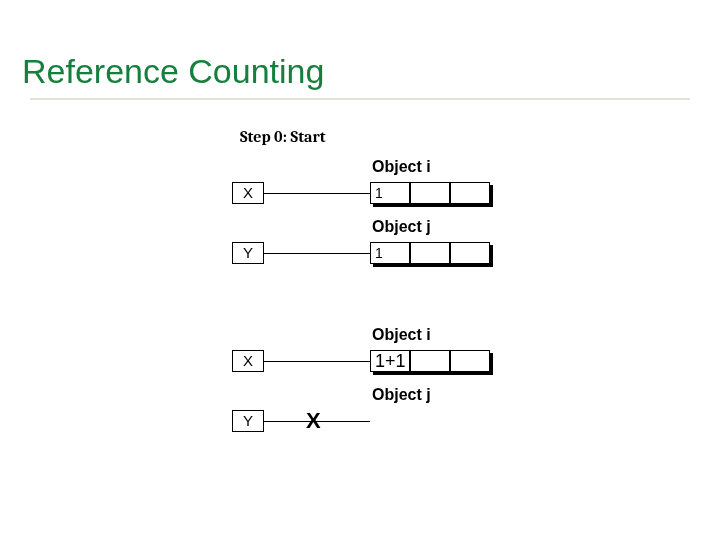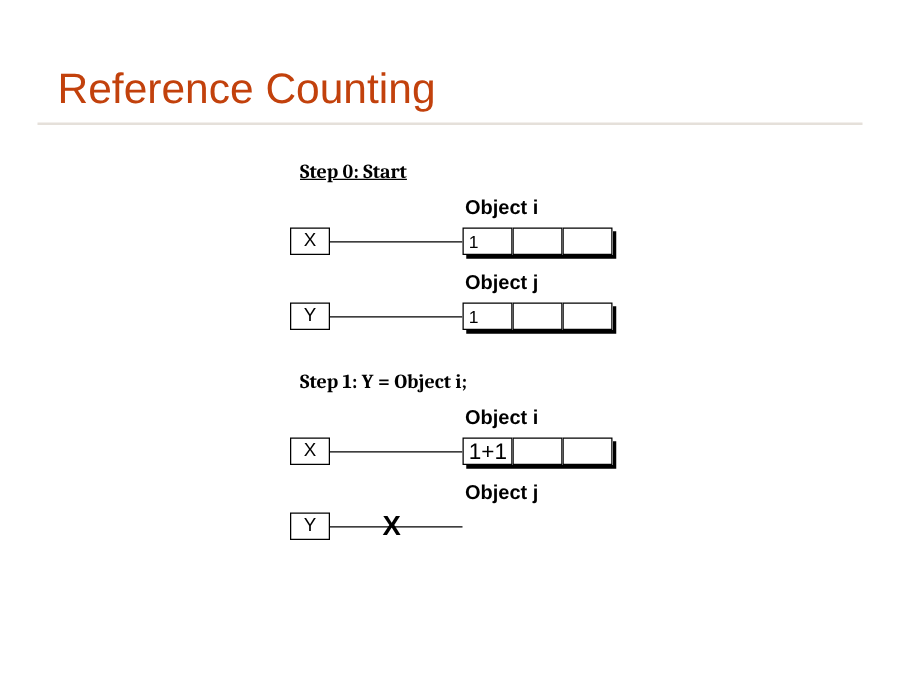--- a/index.html
+++ b/index.html
@@ -12,25 +12,25 @@
     color: #000000;
   }
   .slide {
     position: relative;
     width: 720px;
     height: 540px;
     box-sizing: border-box;
   }
   .title {
     position: absolute;
-    left: 46px;
+    left: 22px;
     top: 52px;
     font-size: 34px;
     font-weight: 400;
-    color: #c2410c;
+    color: #15803d;
   }
   .title-underline {
     position: absolute;
     left: 30px;
     top: 98px;
     width: 660px;
     height: 0;
     border-top: 2px solid #e5e0da;
   }
 
@@ -94,21 +94,21 @@
     color: #000000;
   }
 </style>
 </head>
 <body>
 <div class="slide">
 
   <div class="title">Reference Counting</div>
   <div class="title-underline"></div>
 
-  <div class="step-label" style="left:240px; top:128px;text-decoration:underline;">Step 0: Start</div>
+  <div class="step-label" style="left:240px; top:128px;">Step 0: Start</div>
 
   <div class="obj-label" style="left:372px; top:158px;">Object i</div>
 
   <div class="var-box" style="left:232px; top:182px;">X</div>
 
   <div class="line" style="left:264px; top:193px; width:106px;"></div>
 
   <div class="obj-cells" style="left:370px; top:182px;">
     <div class="cell">1</div>
     <div class="cell"></div>
@@ -120,21 +120,20 @@
   <div class="var-box" style="left:232px; top:242px;">Y</div>
 
   <div class="line" style="left:264px; top:253px; width:106px;"></div>
 
   <div class="obj-cells" style="left:370px; top:242px;">
     <div class="cell">1</div>
     <div class="cell"></div>
     <div class="cell"></div>
   </div>
 
-  <div class="step-label" style="left:240px; top:296px;">Step 1: Y = Object i;</div>
 
   <div class="obj-label" style="left:372px; top:326px;">Object i</div>
 
   <div class="var-box" style="left:232px; top:350px;">X</div>
 
   <div class="line" style="left:264px; top:361px; width:106px;"></div>
 
   <div class="obj-cells" style="left:370px; top:350px;">
     <div class="cell" style="font-size:18px;">1+1</div>
     <div class="cell"></div>

